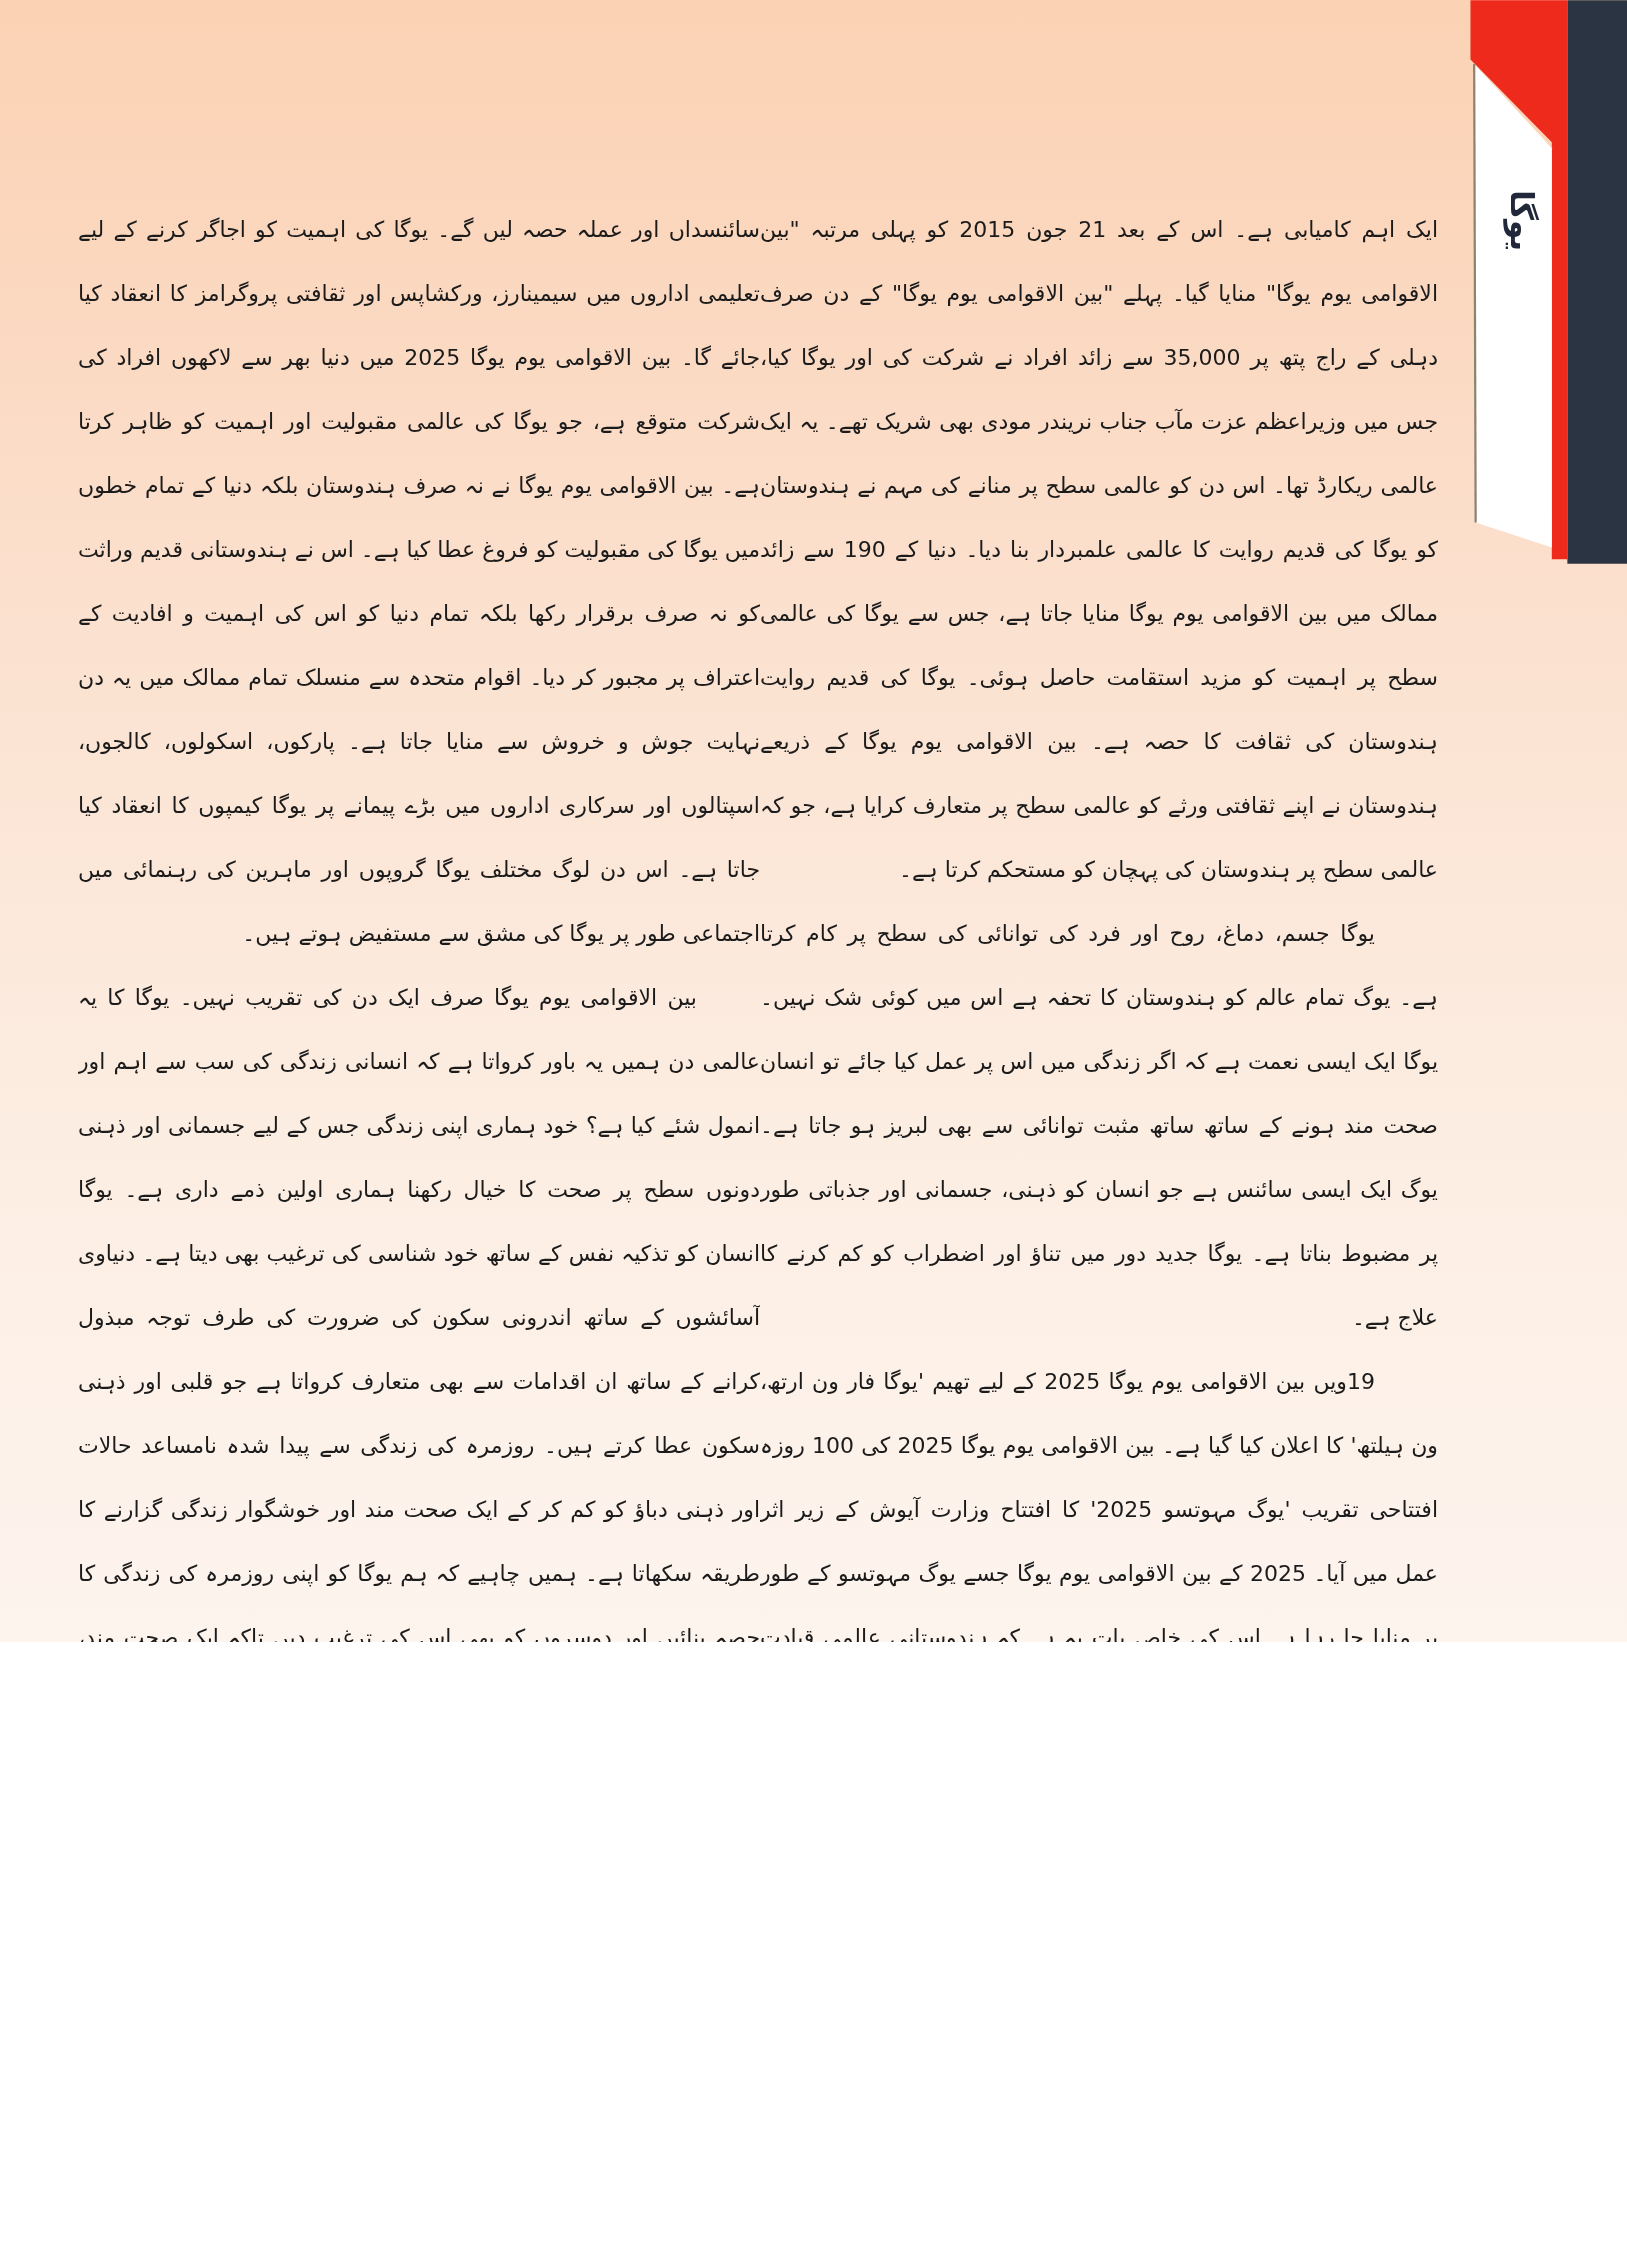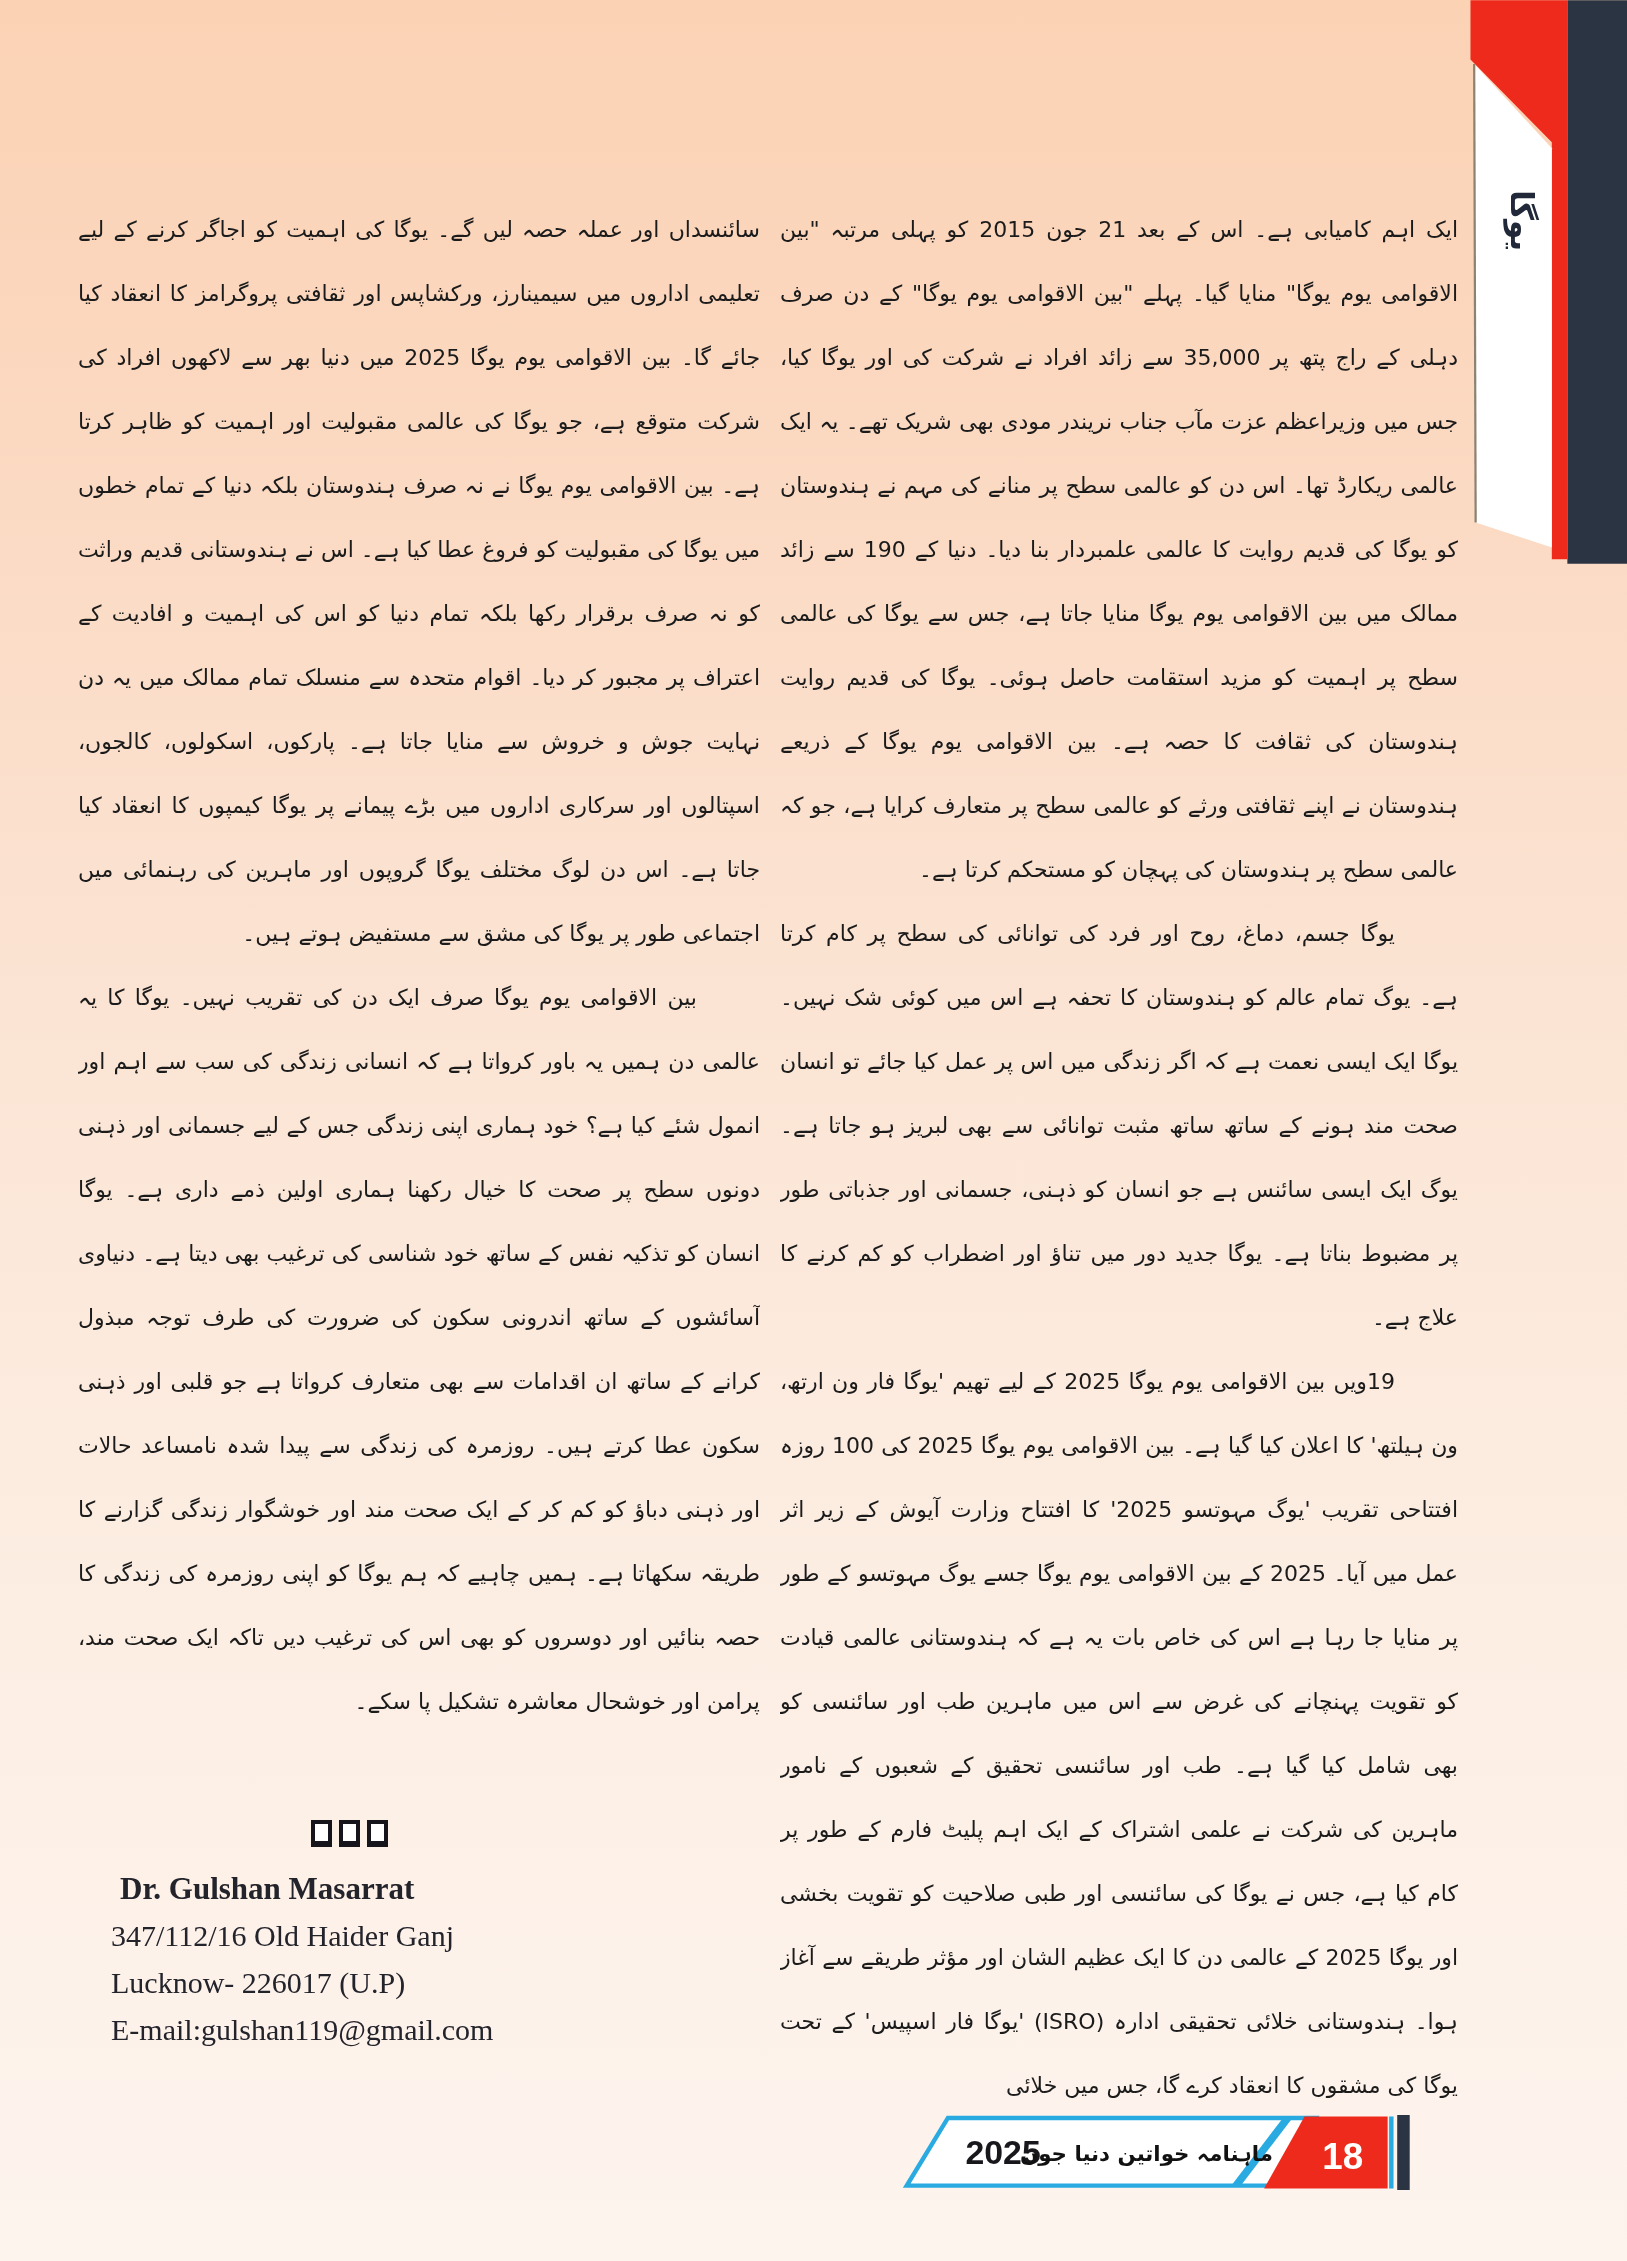--- a/index.html
+++ b/index.html
@@ -1,34 +1,34 @@
 <!DOCTYPE html>
 <html lang="ur" style="font-size:12px"><head>
 <meta charset="utf-8">
 <style>
   html,body{margin:0;padding:0;}
   .page{
     position:relative;
-    width:1628px;height:2261px;
+    width:1628px;height:1642px;
     background:linear-gradient(180deg,#fbd2b4 0%,#fbd8c0 18%,#fbe3d2 42%,#fcece0 65%,#fdf2ea 88%,#fdf4ee 100%);
     overflow:hidden;
     font-family:"DejaVu Sans",sans-serif;
     color:#1b1b1b;
   }
   
   .col{
     position:absolute;
     direction:rtl;
     text-align:justify;
     font-size:22px;
     line-height:64px;
     overflow:hidden;
   }
   .col-left{ left:78px; top:198px; width:682px; height:1613px; }
-  .col-right{ left:780px; top:198px; width:678px; height:1924px; }
+  .col-right{ left:760px; top:198px; width:678px; height:1924px; }
   .col p{ margin:0; padding:0; }
   .col p.indent{ text-indent:63px; }
   
   .end-marker{
     position:absolute; left:311px; top:1820px; width:96px;
     display:flex; gap:7.4px; direction:ltr;
   }
   .end-marker .sq{
     width:12.6px; height:17px;
     border:4.4px solid #15151b;

